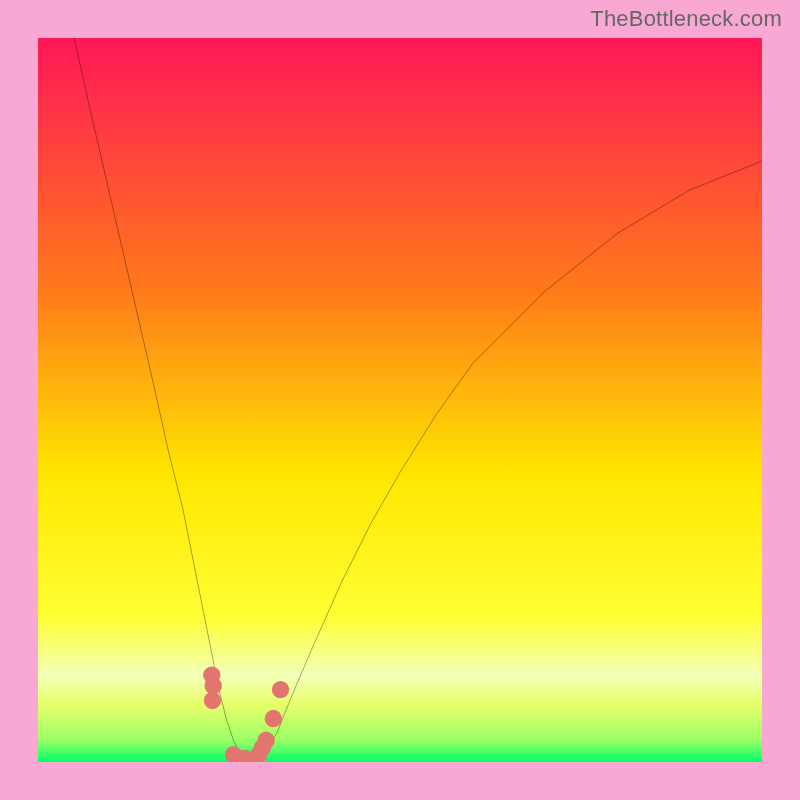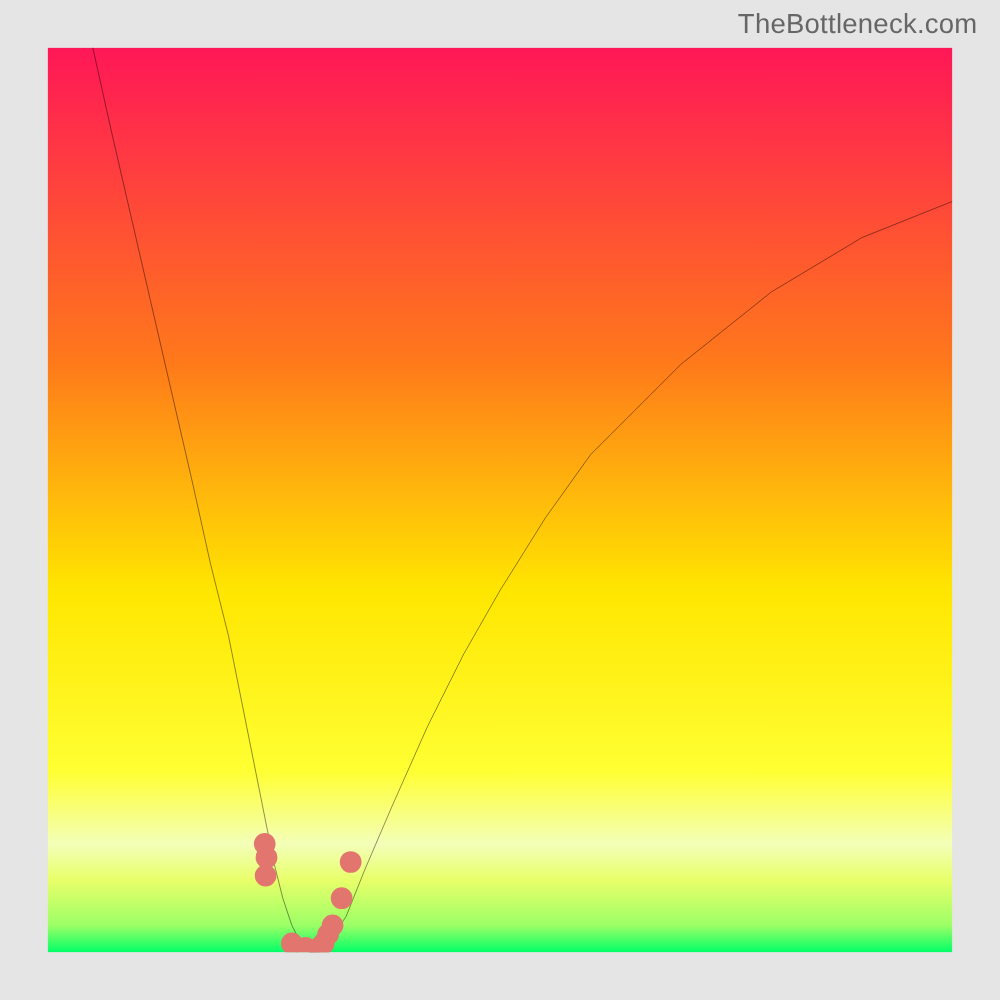--- a/index.html
+++ b/index.html
@@ -7,21 +7,21 @@
     padding: 0;
     width: 800px;
     height: 800px;
     background: #000;
     overflow: hidden;
     font-family: Arial, Helvetica, sans-serif;
   }
   .frame {
     position: absolute;
     inset: 0;
-    background: #e5e5e5;
+    background: #f9a8d4;
   }
   .plot {
     position: absolute;
     left: 38px;
     top: 38px;
     width: 724px;
     height: 724px;
     overflow: hidden;
   }
   .watermark {

